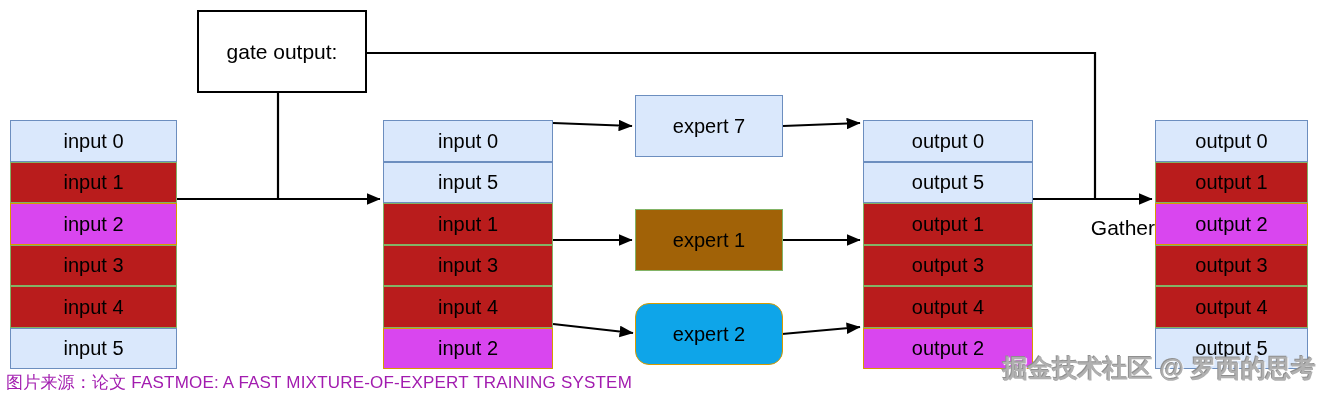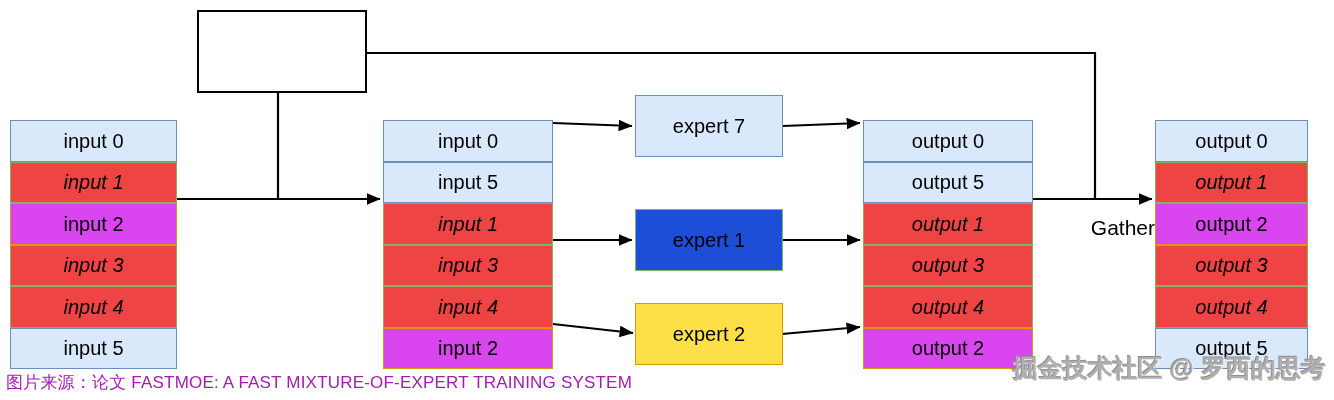--- a/index.html
+++ b/index.html
@@ -33,35 +33,35 @@
 
   .row {
     height: 41.5px;
     box-sizing: border-box;
     border: 1.7px solid #999;
     display: flex; align-items: center; justify-content: center;
     font-size: 20px; color: #000000;
     line-height: 1;
   }
   .row[data-color="blue"]   { background: #dae8fc; border-color: #6c8ebf; }
-  .row[data-color="green"]  { background: #ef4444; border-color: #82b366; font-style: italic; }
+  .row[data-color="green"]  { background: #b91c1c; border-color: #82b366; }
   .row[data-color="orange"] { background: #d946ef; border-color: #d79b00; text-align: right; }
 
   
   .expert {
     position: absolute;
     left: 635px; width: 148px; height: 62px;
     box-sizing: border-box;
     border: 1.7px solid #999;
     display: flex; align-items: center; justify-content: center;
     font-size: 20px; color: #000000;
   }
   .expert[data-color="blue"]   { background: #dae8fc; border-color: #6c8ebf; }
-  .expert[data-color="green"]  { background: #1d4ed8; border-color: #82b366; }
-  .expert[data-color="orange"] { background: #fde047; border-color: #d79b00; }
+  .expert[data-color="green"]  { background: #a16207; border-color: #82b366; }
+  .expert[data-color="orange"] { background: #0ea5e9; border-color: #d79b00; border-radius: 14px; }
   .expert-0 { top: 95px; }
   .expert-1 { top: 209px; }
   .expert-2 { top: 303px; }
 
   
   .gate-box {
     position: absolute;
     left: 197px; top: 10px; width: 170px; height: 83px;
     box-sizing: border-box;
     background: #ffffff;
@@ -86,21 +86,21 @@
     position: absolute;
     left: 6px; top: 371px;
     font-size: 17px; color: #a21caf;
     letter-spacing: 0.2px;
     white-space: nowrap;
   }
 
   
   .watermark {
     position: absolute;
-    right: 8px; top: 352px;
+    right: 18px; top: 352px;
     font-size: 25px;
     font-weight: 600;
     color: #b0b0b0;
     text-shadow: -1px -1px 0 #8f8f8f, 1px 1px 1px #ffffff;
     white-space: nowrap;
   }
 </style>
 </head>
 <body>
 
@@ -128,20 +128,21 @@
 
       <path d="M783,126 L860,123" marker-end="url(#arrowhead)"></path>
       <path d="M783,240 L860,240" marker-end="url(#arrowhead)"></path>
       <path d="M782,334 L860,327" marker-end="url(#arrowhead)"></path>
     </g>
   </svg>
 
   <div class="box-layer">
 
     <div class="gate-box">
+      <div>gate output:</div>
     </div>
 
     <div class="col col-inputs">
       <div class="row" data-color="blue">input 0</div>
       <div class="row" data-color="green">input 1</div>
       <div class="row" data-color="orange">input 2</div>
       <div class="row" data-color="green">input 3</div>
       <div class="row" data-color="green">input 4</div>
       <div class="row" data-color="blue">input 5</div>
     </div>

